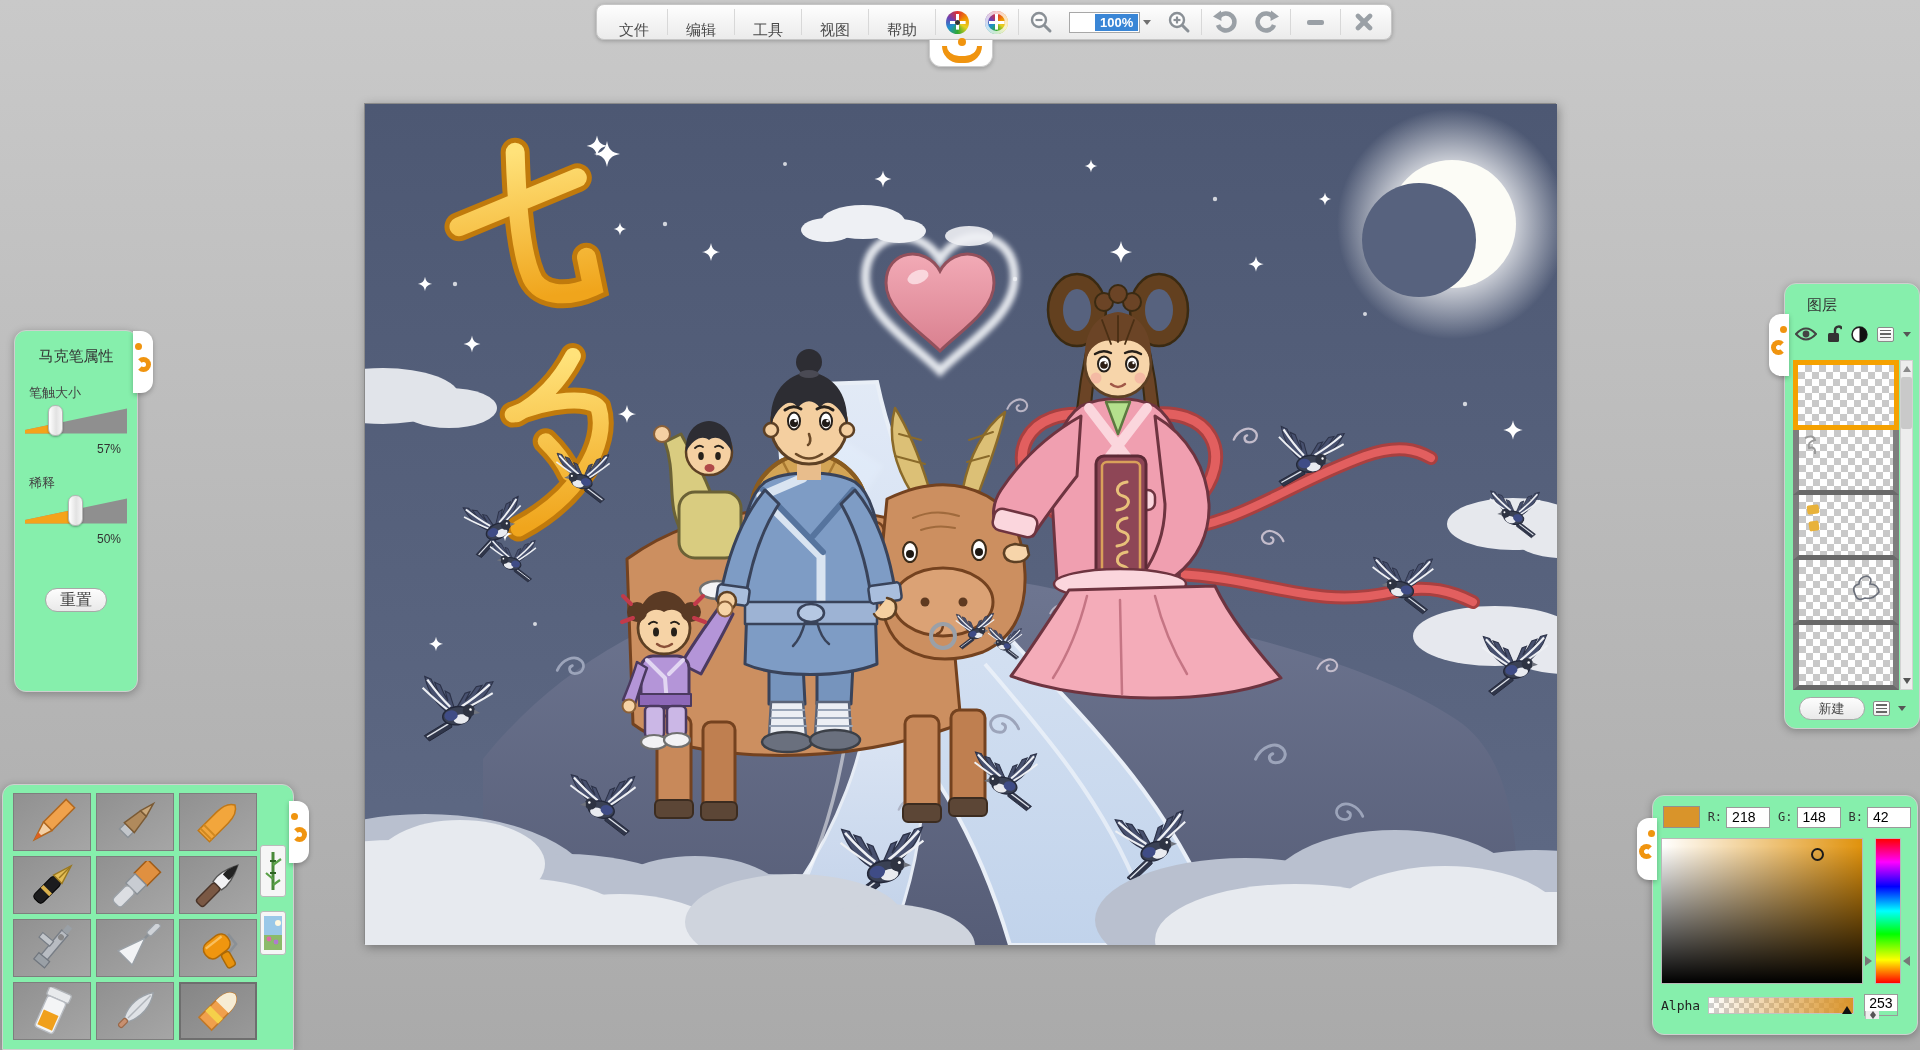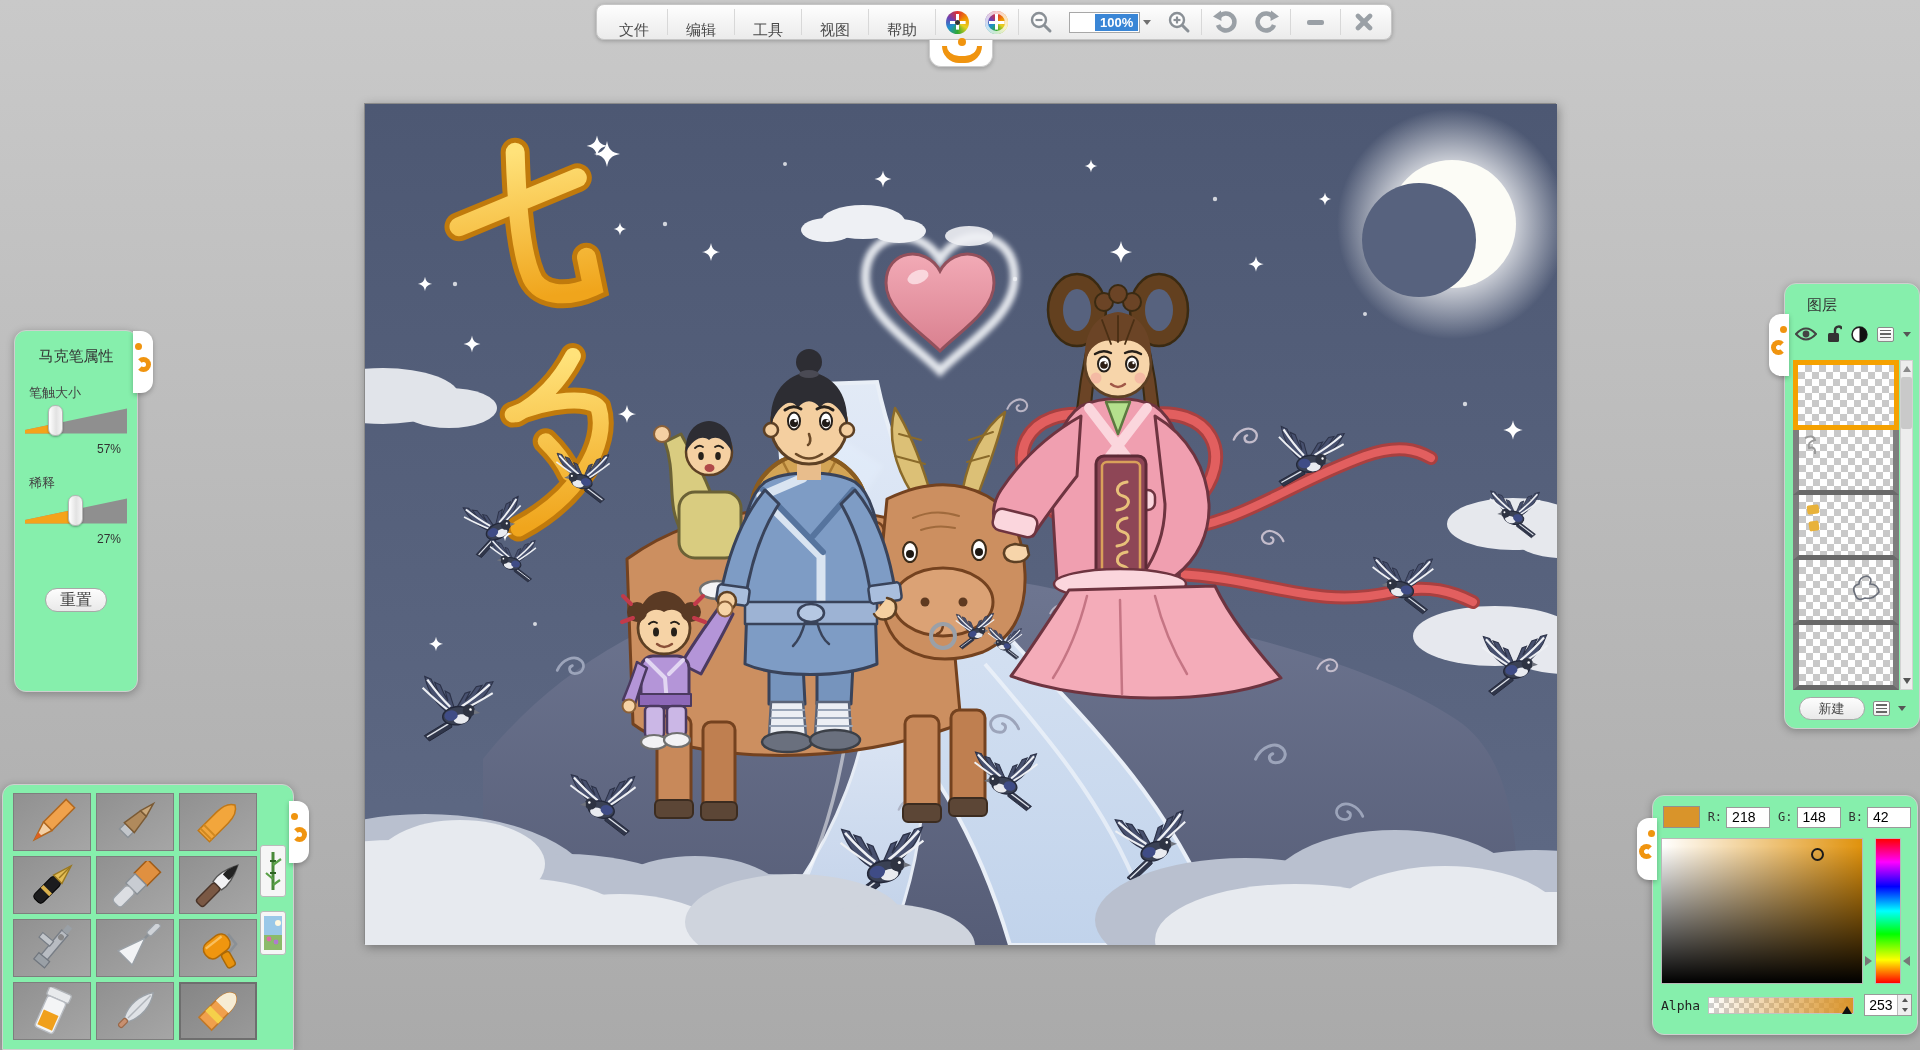--- a/index.html
+++ b/index.html
@@ -147,21 +147,21 @@
     align-items:center; }
   #alpha-label { font-family:"DejaVu Sans Mono",monospace; font-size:13px; color:#222;
     margin-left:8px; }
   #alpha-bar { position:relative; margin-left:8px; width:146px; height:17px;
     border:1px solid #c2c2c2;
     background:linear-gradient(to right,rgba(218,148,42,0),rgba(218,148,42,1)),
       conic-gradient(#cfcfcf 25%,#fff 0 50%,#cfcfcf 0 75%,#fff 0) 0 0/10px 10px; }
   #alpha-marker { position:absolute; bottom:-1px; width:0; height:0;
     border-left:5px solid transparent; border-right:5px solid transparent;
     border-bottom:8px solid #111; transform:translateX(-5px); }
-  #alpha-spin { display:flex; margin-left:10px; border:1px solid #9a9a9a; height:22px; }
+  #alpha-spin { display:flex; margin-left:10px; border:1px solid #9a9a9a; height:22px;flex-direction:column; }
   #alpha-input { width:32px; border:none; font-size:14px; padding-left:4px; }
   #alpha-spin .btns { display:flex; flex-direction:column; border-left:1px solid #bbb; }
   #alpha-spin .btns b { width:13px; flex:1; display:flex; align-items:center;
     justify-content:center; background:#eee; cursor:pointer; }
   #alpha-spin .btns b::after { content:""; width:0; height:0;
     border-left:3px solid transparent; border-right:3px solid transparent; }
   #alpha-spin .btns b.up::after { border-bottom:4px solid #555; }
   #alpha-spin .btns b.dn::after { border-top:4px solid #555; }
 </style>
 </head>
@@ -651,21 +651,21 @@
   </div>
   <div class="slider-val">57%</div>
 
   <div class="slider-label">稀释</div>
   <div class="wedge">
     <div class="track">
         <div class="fill" style="width: 50%;"></div>
       </div>
     <div class="thumb" style="left: 50%;"></div>
   </div>
-  <div class="slider-val">27%</div>
+  <div class="slider-val">50%</div>
 
   <button id="reset-btn">重置</button>
 </div>
 
 <div class="panel" id="brush-panel">
   <div class="flap right" style="top:16px;">
     <div class="dot"></div>
     <div class="c"></div>
   </div>
   <div id="brush-grid">

